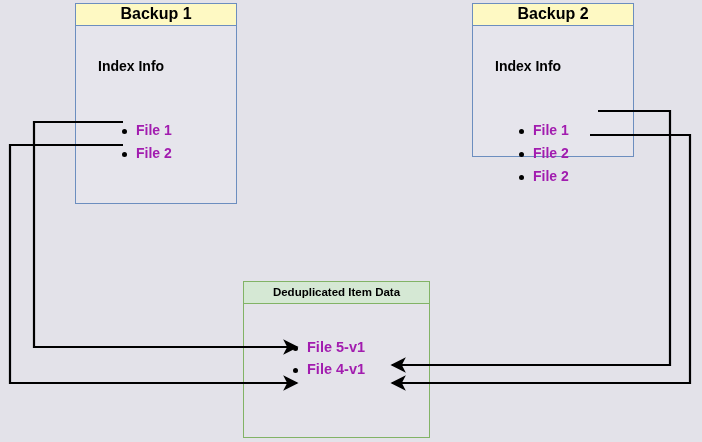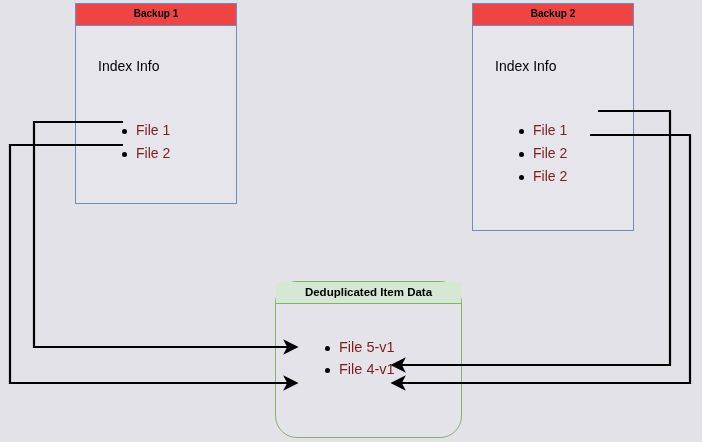--- a/index.html
+++ b/index.html
@@ -32,30 +32,31 @@
     position: absolute;
     box-sizing: border-box;
     border: 1px solid #6c8ebf;
     background: #e6e5ec;
   }
   .node .node-header {
     box-sizing: border-box;
     height: 22px;
     line-height: 20px;
     text-align: center;
-    font-size: 10px;
+    font-size: 16px;
     font-weight: bold;
     color: #000000;
-    background: #ef4444;
+    background: #fef9c3;
     border-bottom: 1px solid #6c8ebf;
   }
   .node .node-body {
     position: relative;
     box-sizing: border-box;
     height: calc(100% - 22px);
+    font-weight: bold;
   }
 
   .node.green {
     border-color: #82b366;
     background: #e4e3ea;
   }
   .node.green .node-header {
     background: #d5e8d4;
     border-bottom-color: #82b366;
     font-size: 11.5px;
@@ -72,21 +73,21 @@
     position: absolute;
     margin: 0;
     padding: 0;
     list-style: none;
   }
   .file-list li {
     position: relative;
     height: 23px;
     line-height: 23px;
     font-size: 14px;
-    color: #7f1d1d;
+    color: #a21caf;
     white-space: nowrap;
     padding-left: 16px;
   }
   .file-list li::before {
     content: "";
     position: absolute;
     left: 2px;
     top: 10px;
     width: 5px;
     height: 5px;
@@ -108,33 +109,33 @@
     <div class="node-header">Backup 1</div>
     <div class="node-body">
       <div class="index-label" style="left:22px; top:32px;">Index Info</div>
       <ul class="file-list" style="left:44px; top:93px;">
         <li>File 1</li>
         <li>File 2</li>
       </ul>
     </div>
   </div>
 
-  <div class="node" id="node-backup2" style="left:472px; top:3px; width:162px; height:228px;">
+  <div class="node" id="node-backup2" style="left:472px; top:3px; width:162px; height:154px;">
     <div class="node-header">Backup 2</div>
     <div class="node-body">
       <div class="index-label" style="left:22px; top:32px;">Index Info</div>
       <ul class="file-list" style="left:44px; top:93px;">
         <li>File 1</li>
         <li>File 2</li>
         <li>File 2</li>
       </ul>
     </div>
   </div>
 
-  <div class="node green" id="node-dedup" style="left:275px; top:281px; width:187px; height:157px;border-radius:22px;">
+  <div class="node green" id="node-dedup" style="left:243px; top:281px; width:187px; height:157px;">
     <div class="node-header">Deduplicated Item Data</div>
     <div class="node-body">
       <ul class="file-list big" style="left:47px; top:32px;">
         <li>File 5-v1</li>
         <li>File 4-v1</li>
       </ul>
     </div>
   </div>
 
   <svg id="wires" viewBox="0 0 702 442">

